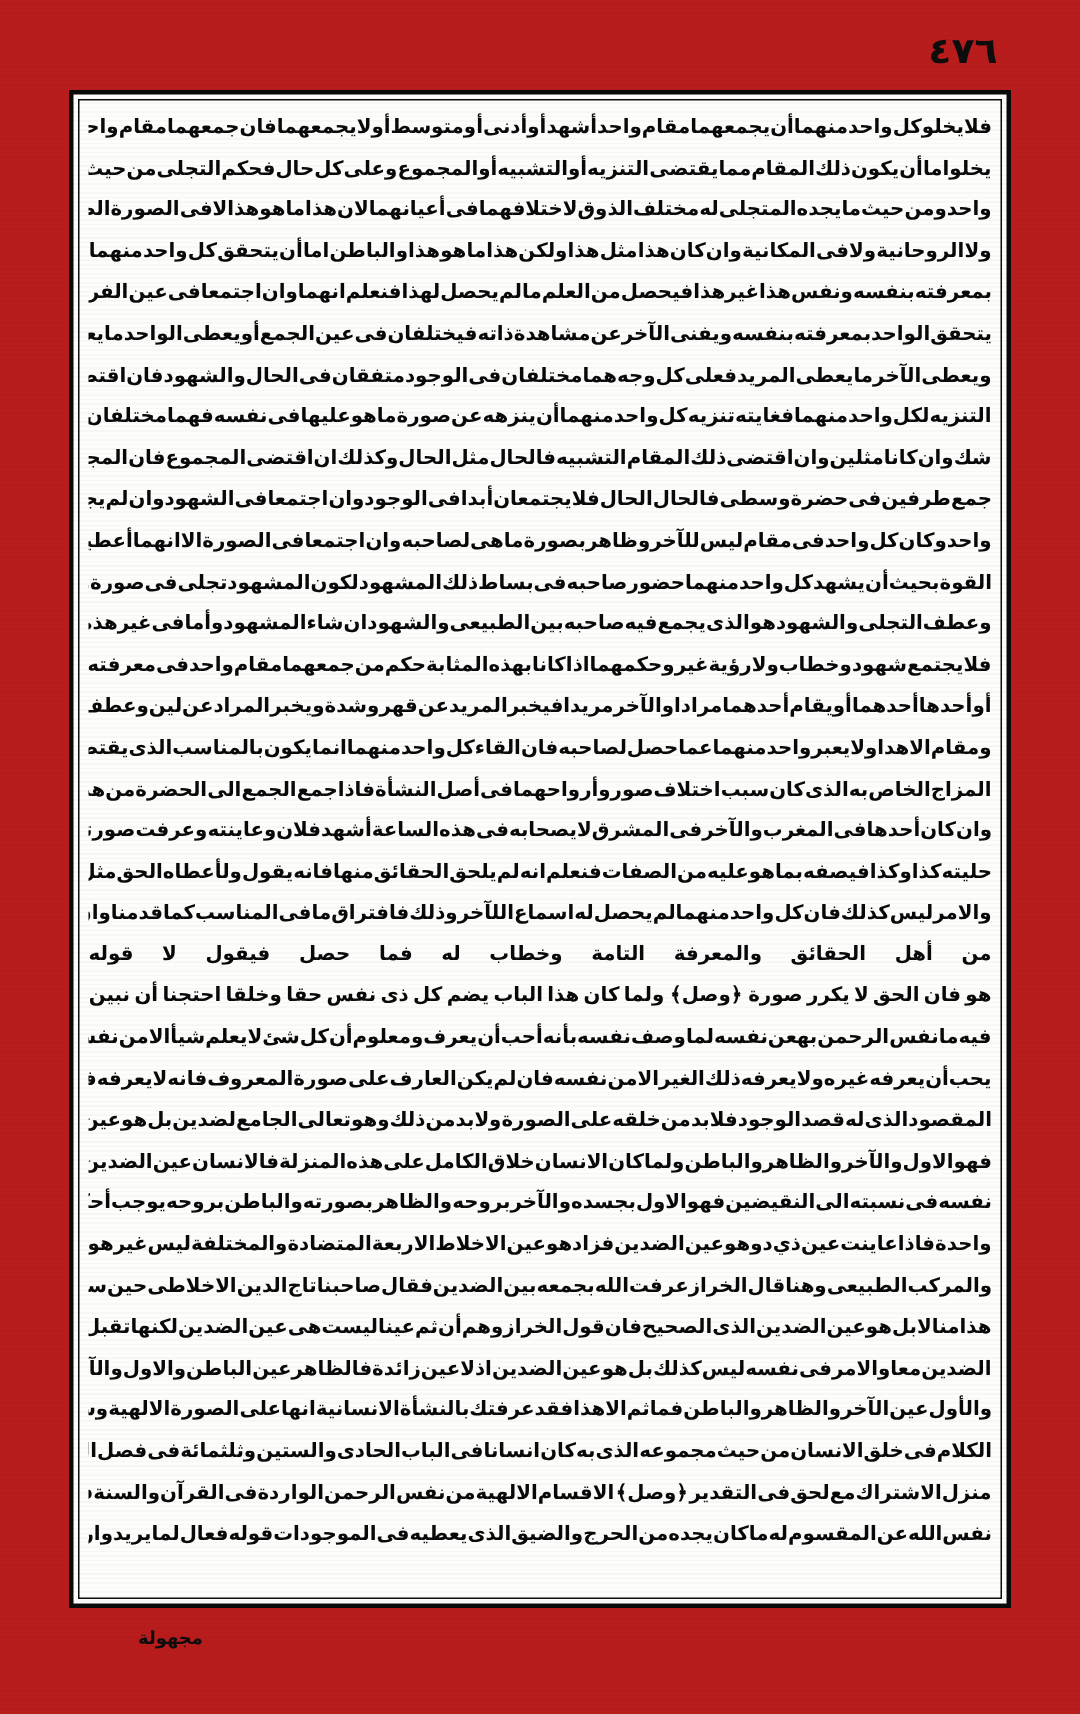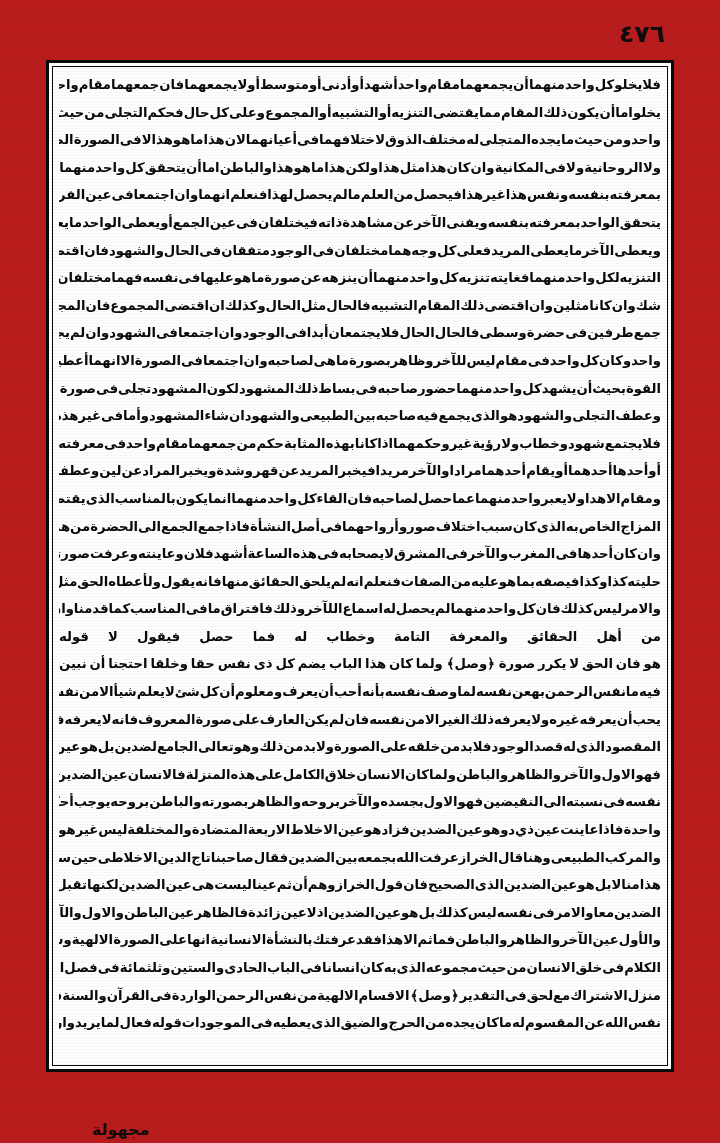--- a/index.html
+++ b/index.html
@@ -95,23 +95,23 @@
   .wasl-marker {
     display: inline-block;
     white-space: pre;
     font-weight: 700;
     padding: 0 1px;
   }
 
   
   .catchword {
     position: absolute;
-    top: 1122px;
+    top: 1086px;
     left: 92px;
-    font-size: 16px;
+    font-size: 12px;
     font-weight: 700;
     color: #0d0d0d;
     line-height: 1;
   }
 
   
   .scan-grain {
     position: absolute;
     inset: 0;
     pointer-events: none;

